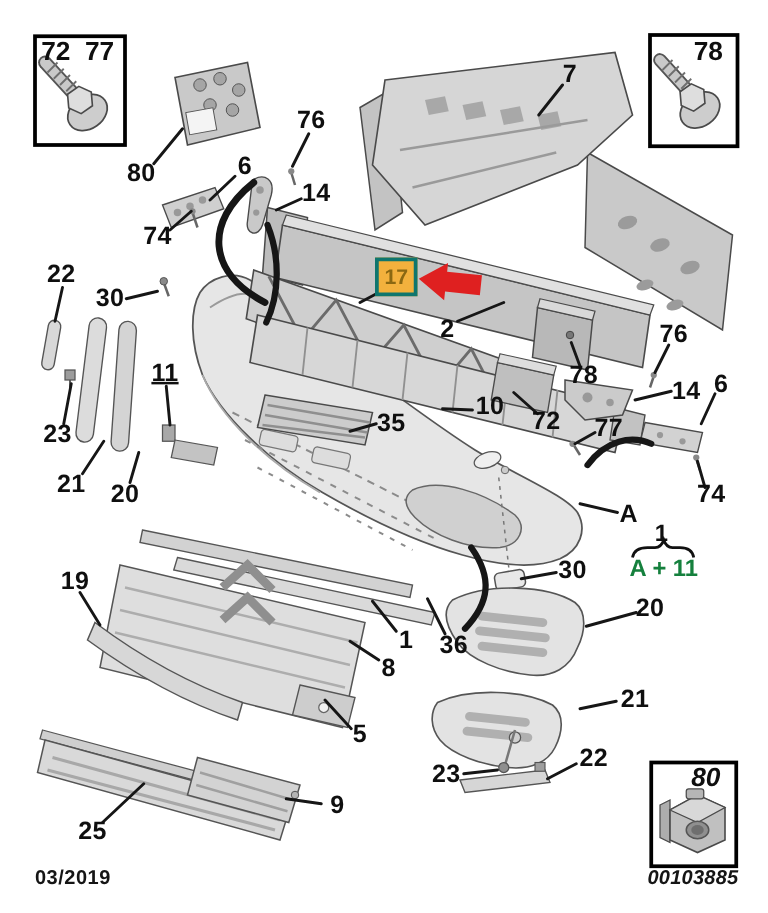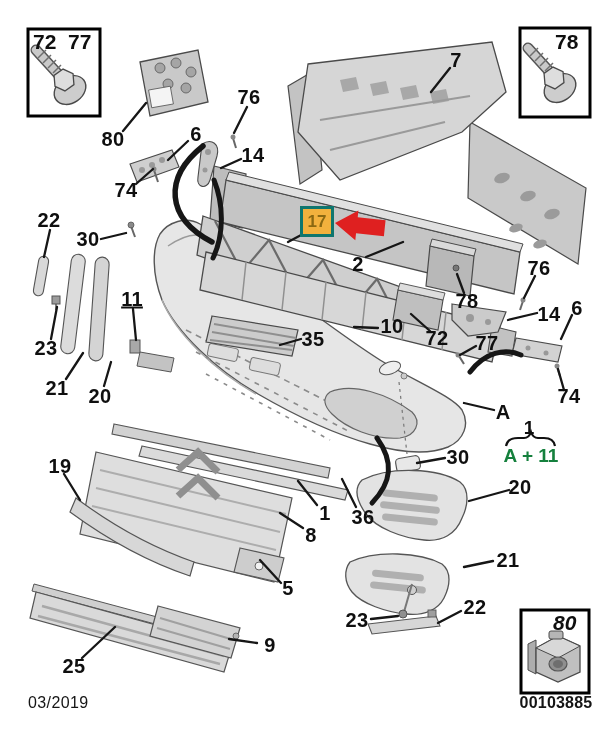--- a/index.html
+++ b/index.html
@@ -11,32 +11,32 @@
   svg.art{position:absolute;left:0;top:0;}
   .callout{
     position:absolute;transform:translate(-50%,-50%);
     font-weight:700;font-size:20px;color:#0f0f0f;white-space:nowrap;cursor:pointer;
     letter-spacing:0.3px;
   }
   .boxlabel{
     position:absolute;font-weight:700;font-size:21px;color:#0f0f0f;line-height:1;
   }
   .meta{
-    position:absolute;font-weight:400;font-size:16px;color:#151515;letter-spacing:0.4px;
+    position:absolute;font-weight:700;font-size:16px;color:#151515;letter-spacing:0.4px;
   }
   .highlight-17{
     position:absolute;left:300px;top:206px;width:34px;height:31px;box-sizing:border-box;
     background:#F2B13D;border:3px solid #0f766e;
     color:#8A6812;font-weight:700;font-size:17px;line-height:25px;text-align:center;
     cursor:pointer;
   }
   .note-num{position:absolute;transform:translate(-50%,-50%);font-weight:700;font-size:19px;color:#0f0f0f;}
   .note-den{position:absolute;transform:translate(-50%,-50%);font-weight:700;font-size:19px;color:#15803d;white-space:nowrap;}
-  .figcode{position:absolute;left:518px;top:694px;width:76px;text-align:center;
-    font-weight:700;font-size:16px;color:#151515;letter-spacing:0.2px;}
+  .figcode{position:absolute;left:518px;top:694px;width:76px;
+    font-weight:700;font-size:16px;color:#151515;letter-spacing:0.2px;font-style:italic;}
 </style>
 </head>
 <body>
 
 <div class="stage">
 
 <svg class="art" width="614" height="730" viewBox="0 0 614 730">
 
   <g>
     <polygon points="470,122 586,188 578,264 468,198" fill="#c9c9c9" stroke="#4a4a4a" stroke-width="1.2"></polygon>

